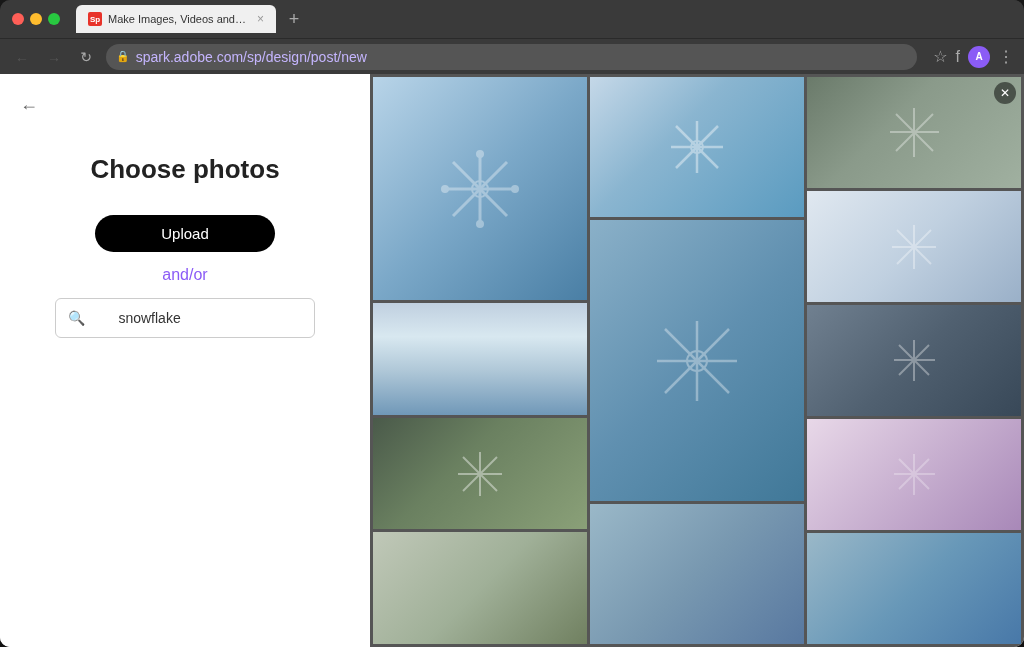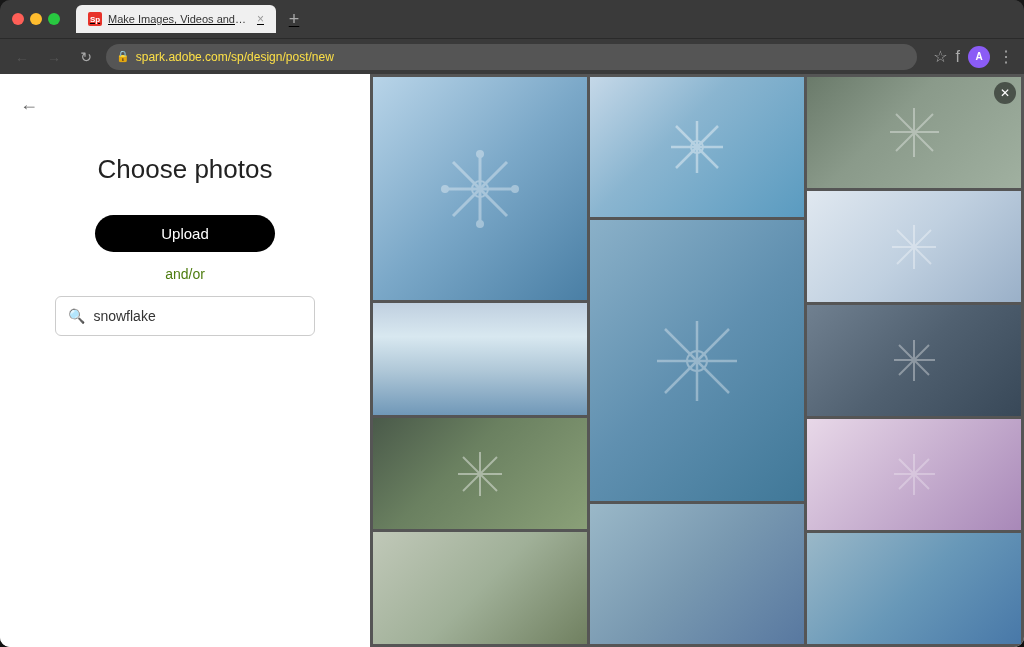--- a/index.html
+++ b/index.html
@@ -24,21 +24,20 @@
     }
 
     .title-bar {
       background: #3a3a3a;
       height: 38px;
       display: flex;
       align-items: center;
       padding: 0 12px;
       gap: 8px;
       flex-shrink: 0;
-      text-decoration: underline;
     }
 
     .traffic-lights {
       display: flex;
       gap: 6px;
       margin-right: 8px;
     }
 
     .traffic-light {
       width: 12px;
@@ -144,22 +143,22 @@
       padding: 0 10px;
       gap: 6px;
     }
 
     .lock-icon {
       color: #aaa;
       font-size: 11px;
     }
 
     .address-text {
-      font-size: 12px;
-      color: #fde047;
+      font-size: 14px;
+      color: #c4b5fd;
     }
 
     .browser-actions {
       display: flex;
       gap: 8px;
       align-items: center;
       margin-left: 8px;
     }
 
     .browser-action-btn {
@@ -205,42 +204,42 @@
       position: absolute;
       top: 20px;
       left: 20px;
       cursor: pointer;
       color: #666;
       font-size: 18px;
     }
 
     .panel-title {
       font-size: 26px;
-      font-weight: 400;
+      font-weight: 700;
       color: #222;
       margin-top: 60px;
       margin-bottom: 30px;
     }
 
     .upload-btn {
       background: #000000;
       color: white;
       border: none;
       border-radius: 50px;
       padding: 10px 40px;
       font-size: 15px;
       font-weight: 500;
       cursor: pointer;
       width: 180px;
     }
 
     .andor-text {
       margin: 14px 0;
-      color: #4d7c0f;
-      font-size: 14px;
+      color: #8b5cf6;
+      font-size: 16px;
     }
 
     .search-box {
       width: 260px;
       height: 40px;
       border: 1.5px solid #ccc;
       border-radius: 6px;
       display: flex;
       align-items: center;
       padding: 0 12px;
@@ -252,20 +251,21 @@
       color: #888;
       font-size: 14px;
     }
 
     .search-input {
       border: none;
       outline: none;
       font-size: 14px;
       color: #333;
       flex: 1;
+      margin-left: 25px;
     }
 
     .skip-btn {
       position: absolute;
       bottom: 30px;
       left: 50%;
       transform: translateX(-50%);
       background: transparent;
       border: 1.5px solid #ccc;
       border-radius: 50px;

